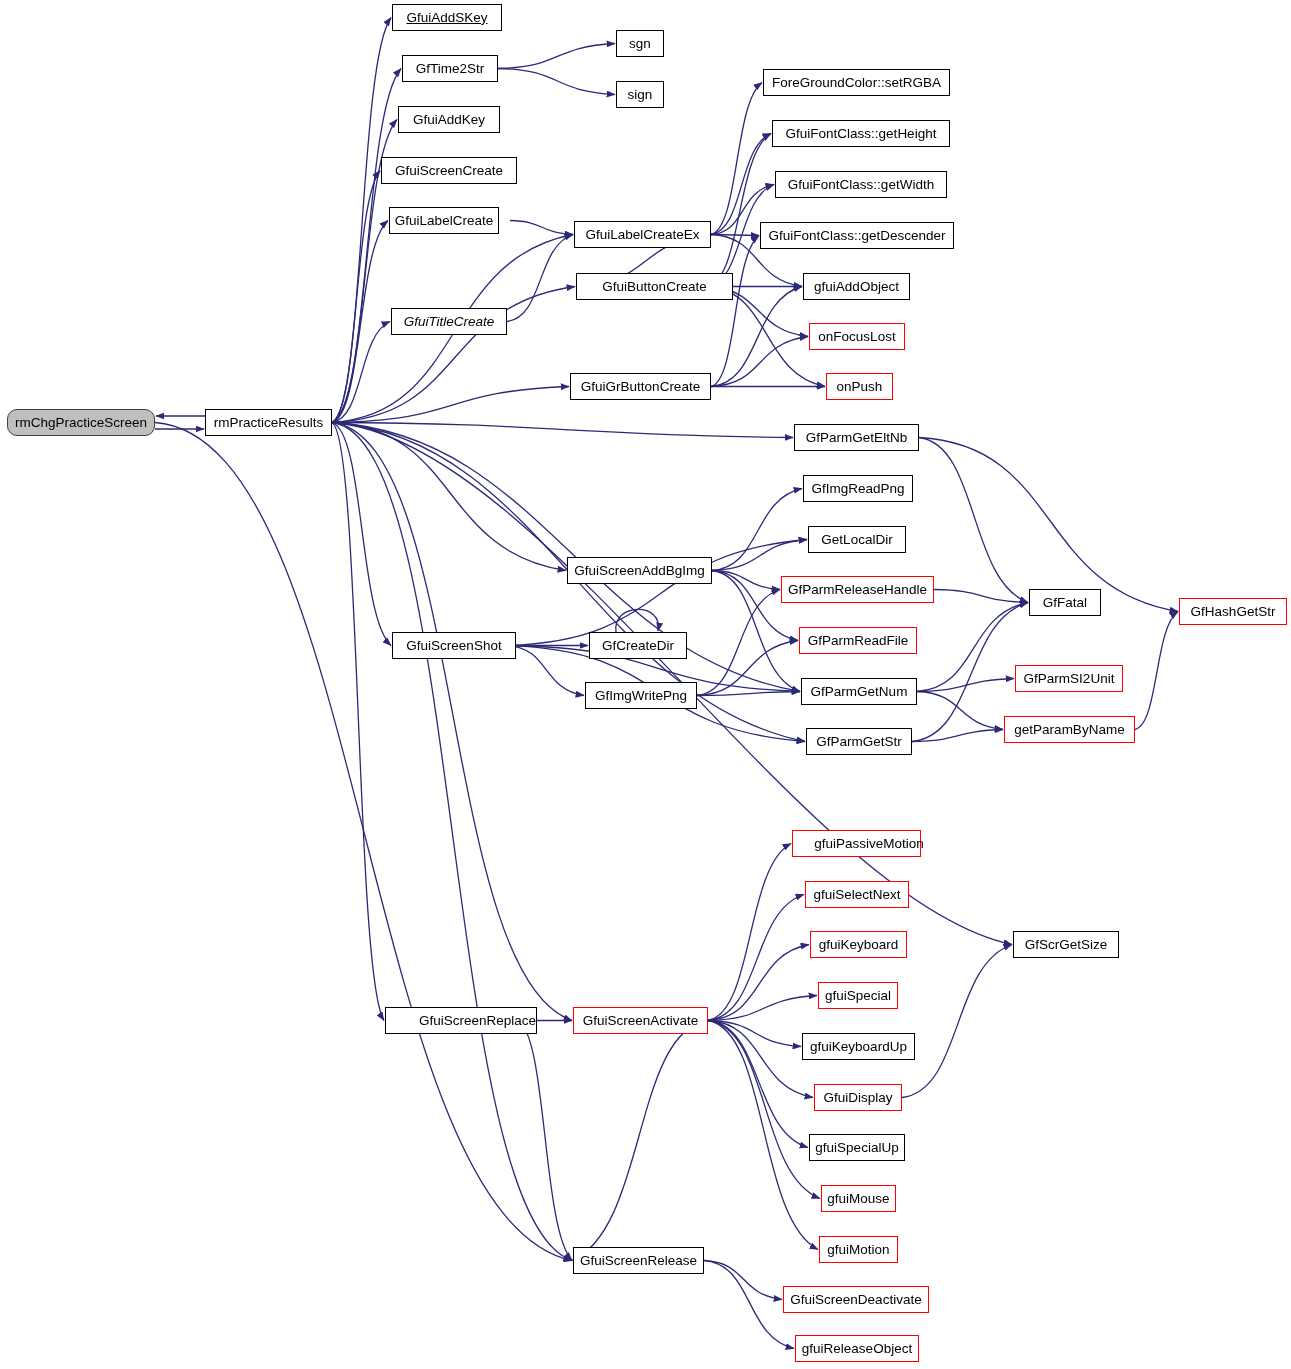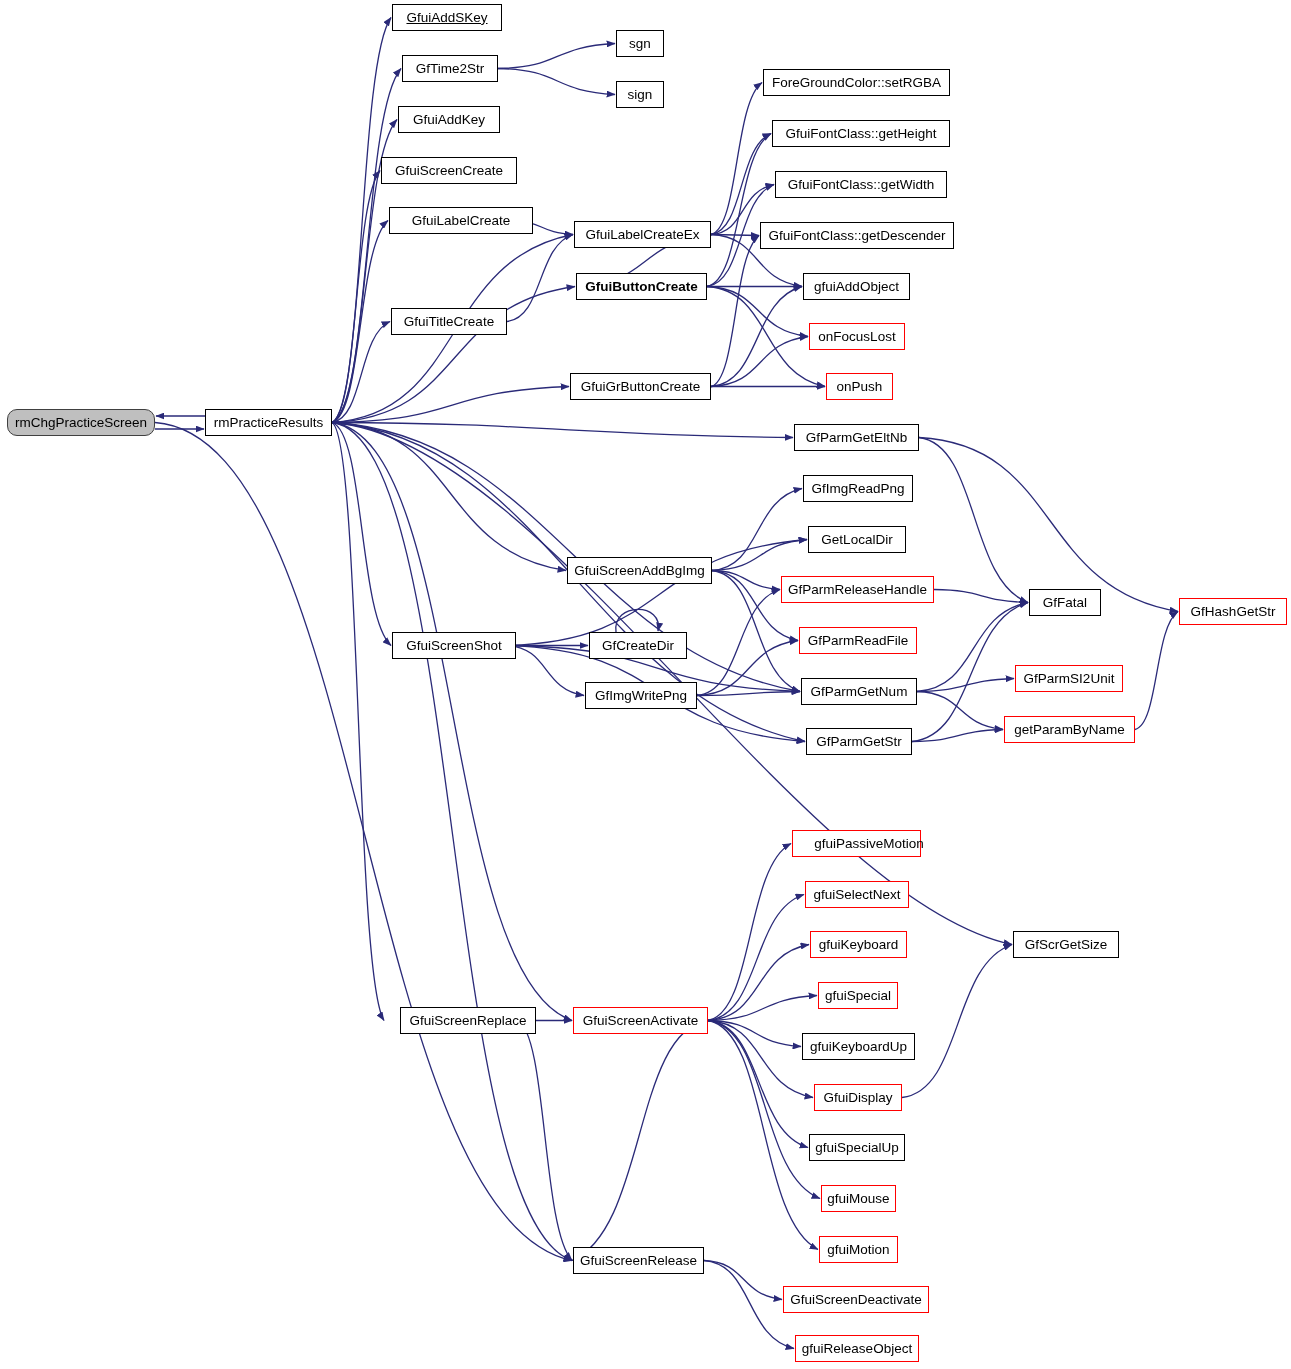--- a/index.html
+++ b/index.html
@@ -122,30 +122,30 @@
       </div>
       <div class="node" style="left: 616px; top: 81px; width: 48px;">
         <span class="lbl">sign</span>
       </div>
       <div class="node" style="left: 398px; top: 106px; width: 102px;">
         <span class="lbl">GfuiAddKey</span>
       </div>
       <div class="node" style="left: 381px; top: 157px; width: 136px;">
         <span class="lbl">GfuiScreenCreate</span>
       </div>
-      <div class="node" style="left: 389px; top: 207px; width: 144px;">
+      <div class="node" style="left: 389px; top: 207px; width: 110px;">
         <span class="lbl">GfuiLabelCreate</span>
       </div>
-      <div class="node" style="left: 391px; top: 308px; width: 116px;">
+      <div class="node" style="left: 391px; top: 308px; width: 116px; font-style: italic;">
         <span class="lbl">GfuiTitleCreate</span>
       </div>
       <div class="node" style="left: 574px; top: 221px; width: 137px;">
         <span class="lbl">GfuiLabelCreateEx</span>
       </div>
-      <div class="node" style="left: 576px; top: 273px; width: 131px; font-weight: bold;">
+      <div class="node" style="left: 576px; top: 273px; width: 157px;">
         <span class="lbl">GfuiButtonCreate</span>
       </div>
       <div class="node" style="left: 570px; top: 373px; width: 141px;">
         <span class="lbl">GfuiGrButtonCreate</span>
       </div>
       <div class="node" style="left: 763px; top: 69px; width: 187px;">
         <span class="lbl">ForeGroundColor::setRGBA</span>
       </div>
       <div class="node" style="left: 772px; top: 120px; width: 178px;">
         <span class="lbl">GfuiFontClass::getHeight</span>
@@ -233,21 +233,21 @@
       </div>
       <div class="node red" style="left: 821px; top: 1185px; width: 75px;">
         <span class="lbl">gfuiMouse</span>
       </div>
       <div class="node red" style="left: 819px; top: 1236px; width: 79px;">
         <span class="lbl">gfuiMotion</span>
       </div>
       <div class="node" style="left: 1013px; top: 931px; width: 106px;">
         <span class="lbl">GfScrGetSize</span>
       </div>
-      <div class="node" style="left: 400px; top: 1007px; width: 136px;">
+      <div class="node" style="left: 385px; top: 1007px; width: 152px; justify-content: flex-end;">
         <span class="lbl">GfuiScreenReplace</span>
       </div>
       <div class="node red" style="left: 573px; top: 1007px; width: 135px;">
         <span class="lbl">GfuiScreenActivate</span>
       </div>
       <div class="node" style="left: 573px; top: 1247px; width: 131px;">
         <span class="lbl">GfuiScreenRelease</span>
       </div>
       <div class="node red" style="left: 783px; top: 1286px; width: 146px;">
         <span class="lbl">GfuiScreenDeactivate</span>

